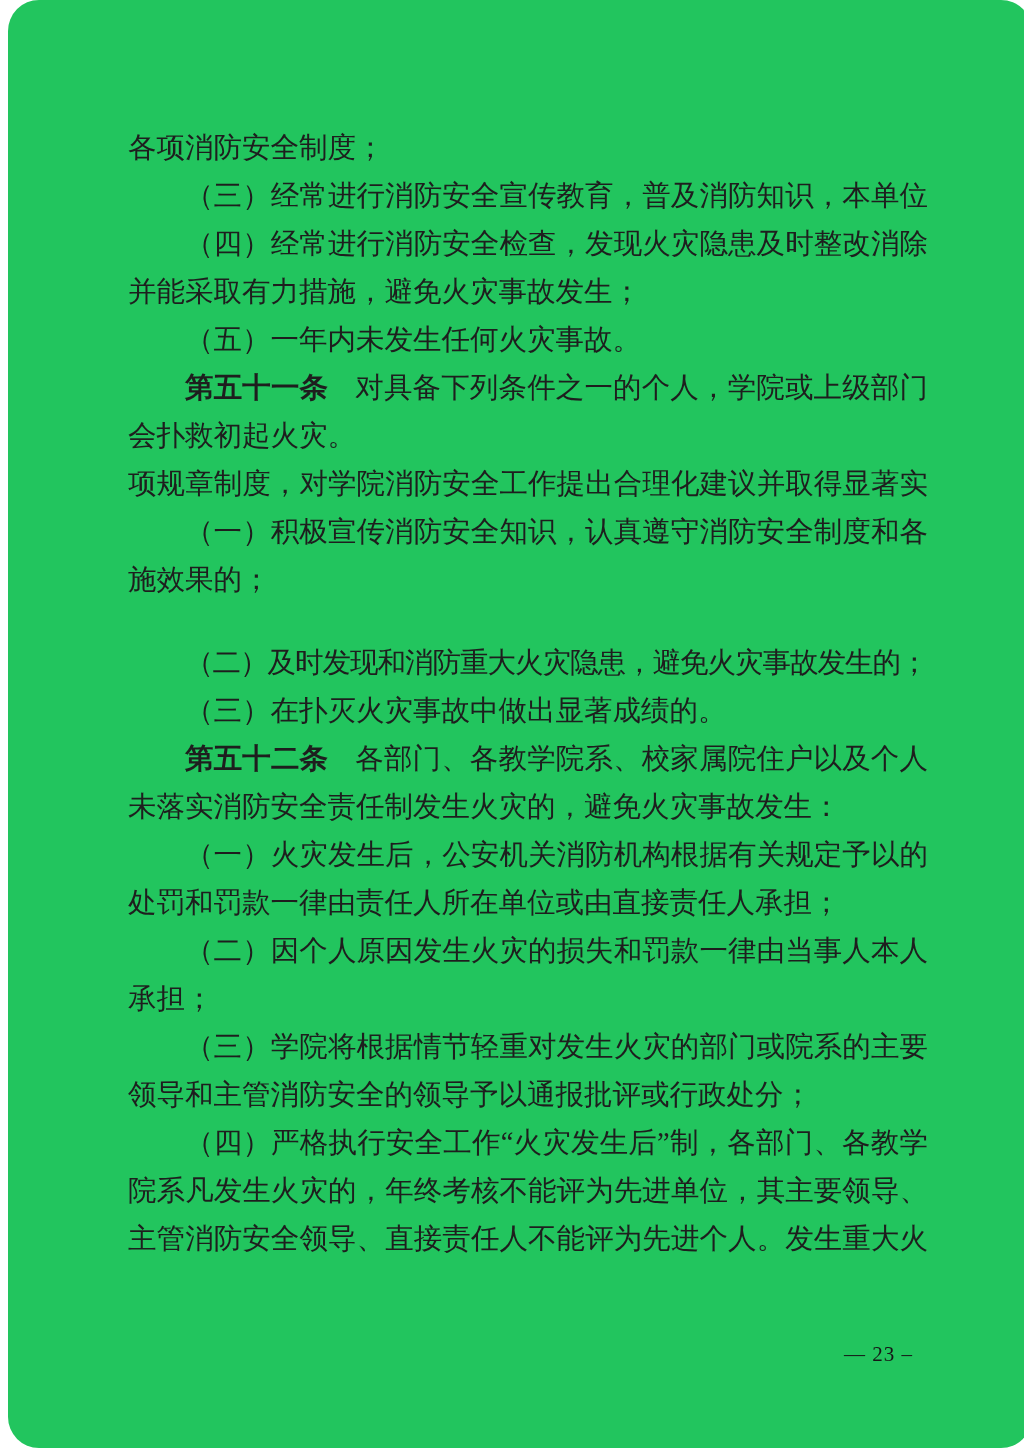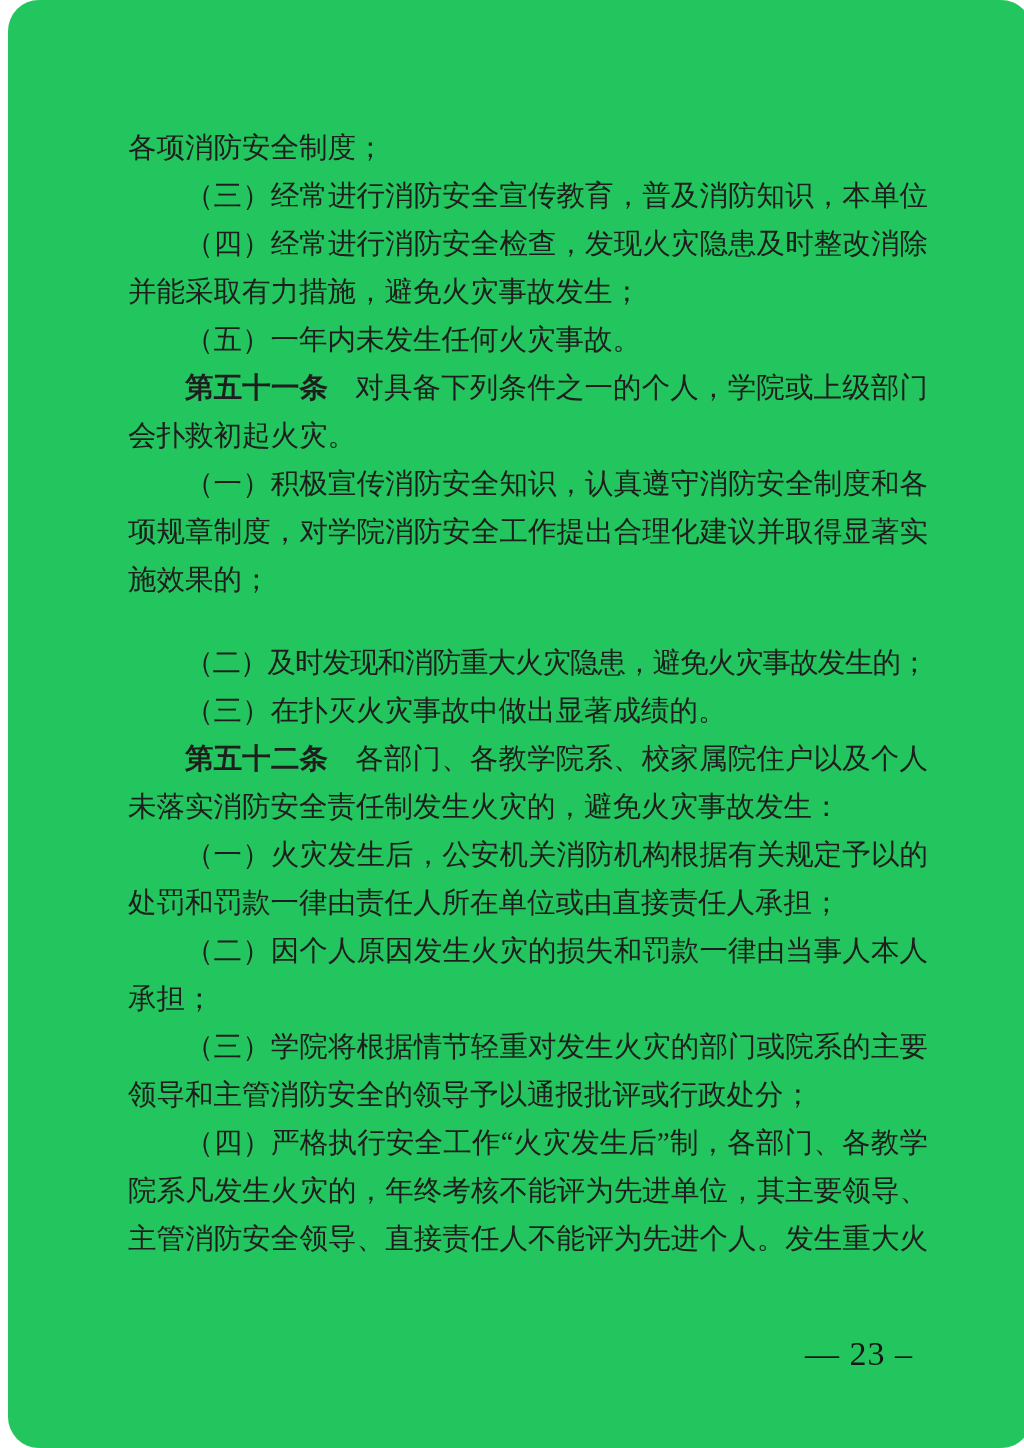--- a/index.html
+++ b/index.html
@@ -51,41 +51,41 @@
     margin-top: 35px;
   }
   .lead {
     font-weight: 700;
     margin-right: 0.95em;
   }
   .footer {
     position: absolute;
     top: 1338px;
     right: 119px;
-    font-size: 34px;
+    font-size: 21px;
     line-height: 32px;
     color: #161616;
     letter-spacing: 1px;
     margin-left: 24px;
   }
 </style>
 </head>
 <body>
 
 <div class="page">
   <div class="doc-body">
       <div class="line"><span>各项消防安全制度；</span></div>
       <div class="line indent just"><span>（三）经常进行消防安全宣传教育，普及消防知识，本单位</span></div>
       <div class="line indent just"><span>（四）经常进行消防安全检查，发现火灾隐患及时整改消除</span></div>
       <div class="line"><span>并能采取有力措施，避免火灾事故发生；</span></div>
       <div class="line indent"><span>（五）一年内未发生任何火灾事故。</span></div>
       <div class="line indent just"><span class="lead">第五十一条</span><span>对具备下列条件之一的个人，学院或上级部门</span></div>
       <div class="line"><span>会扑救初起火灾。</span></div>
+      <div class="line just"><span>项规章制度，对学院消防安全工作提出合理化建议并取得显著实</span></div>
       <div class="line indent just"><span>（一）积极宣传消防安全知识，认真遵守消防安全制度和各</span></div>
-      <div class="line just"><span>项规章制度，对学院消防安全工作提出合理化建议并取得显著实</span></div>
       <div class="line"><span>施效果的；</span></div>
       <div class="line indent compress"><span>（二）及时发现和消防重大火灾隐患，避免火灾事故发生的；</span></div>
       <div class="line indent"><span>（三）在扑灭火灾事故中做出显著成绩的。</span></div>
       <div class="line indent just"><span class="lead">第五十二条</span><span>各部门、各教学院系、校家属院住户以及个人</span></div>
       <div class="line"><span>未落实消防安全责任制发生火灾的，避免火灾事故发生：</span></div>
       <div class="line indent just"><span>（一）火灾发生后，公安机关消防机构根据有关规定予以的</span></div>
       <div class="line"><span>处罚和罚款一律由责任人所在单位或由直接责任人承担；</span></div>
       <div class="line indent just"><span>（二）因个人原因发生火灾的损失和罚款一律由当事人本人</span></div>
       <div class="line"><span>承担；</span></div>
       <div class="line indent just"><span>（三）学院将根据情节轻重对发生火灾的部门或院系的主要</span></div>

